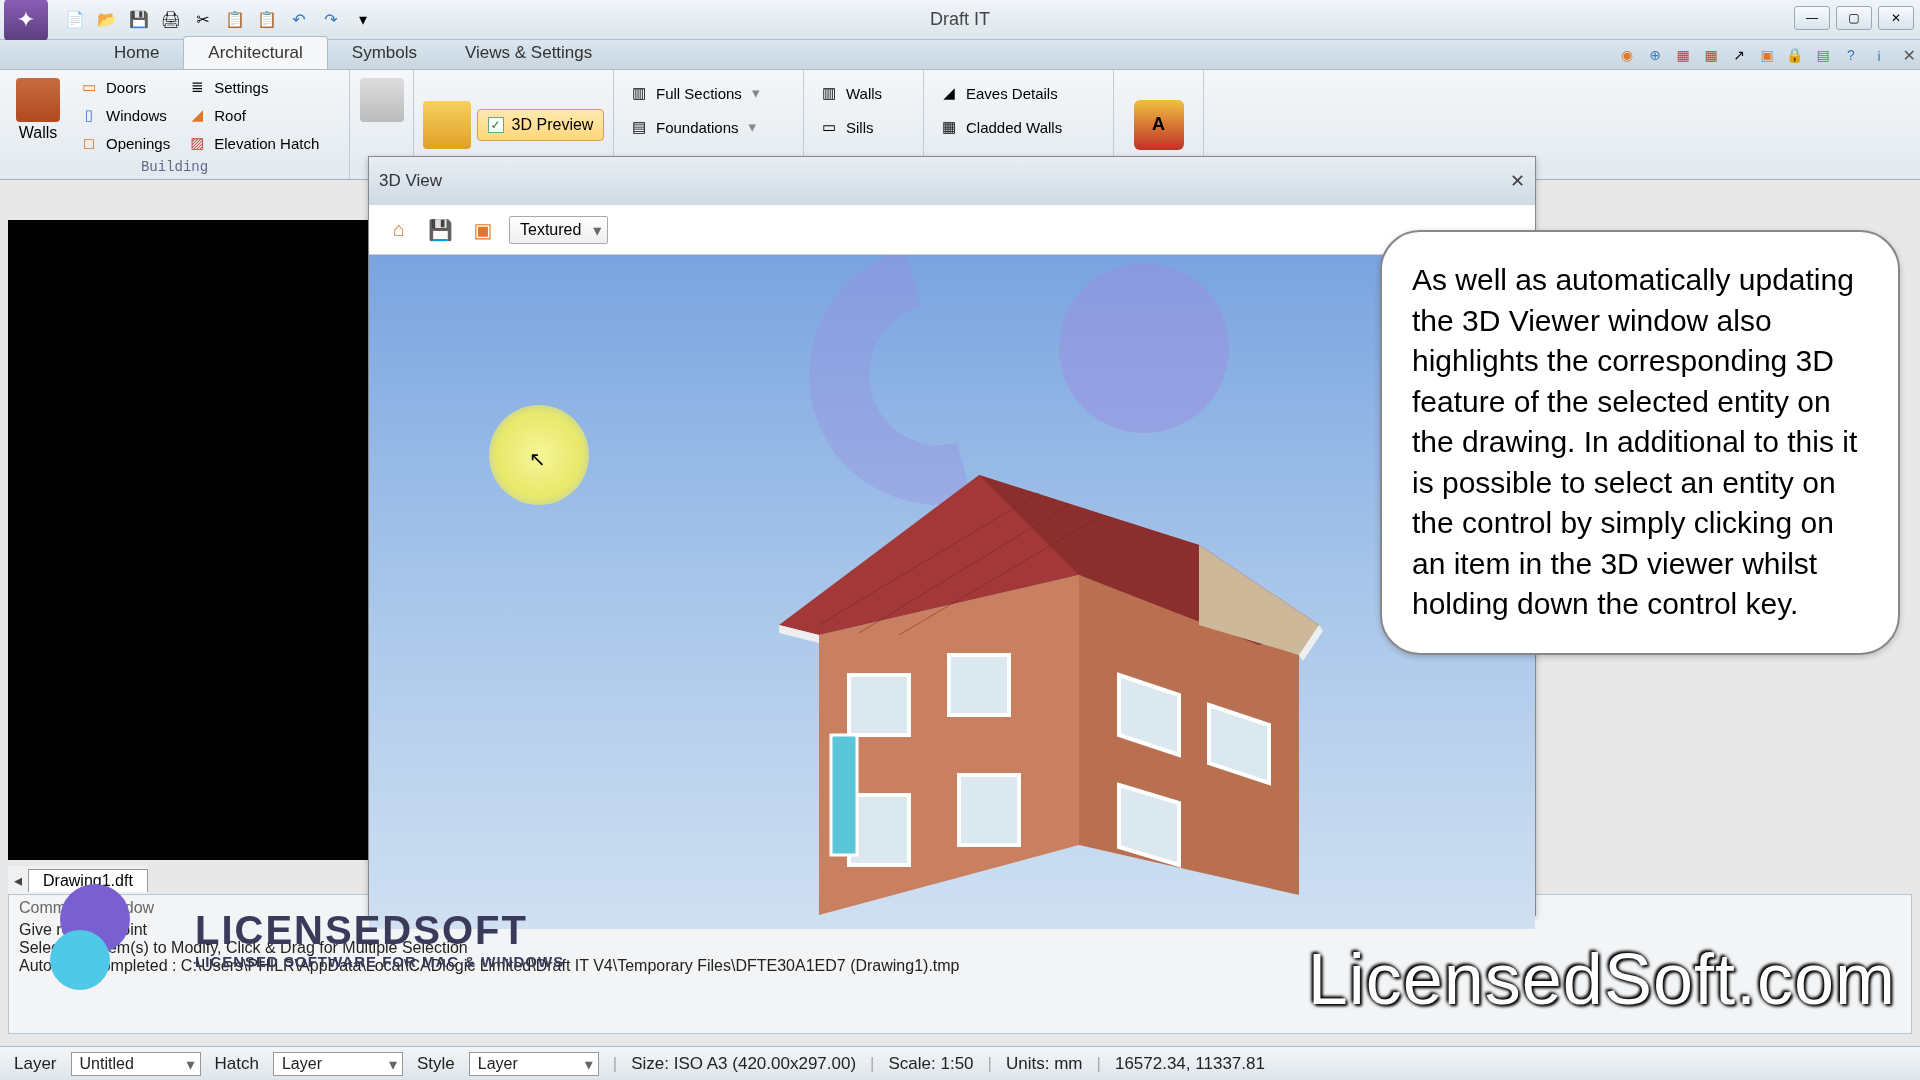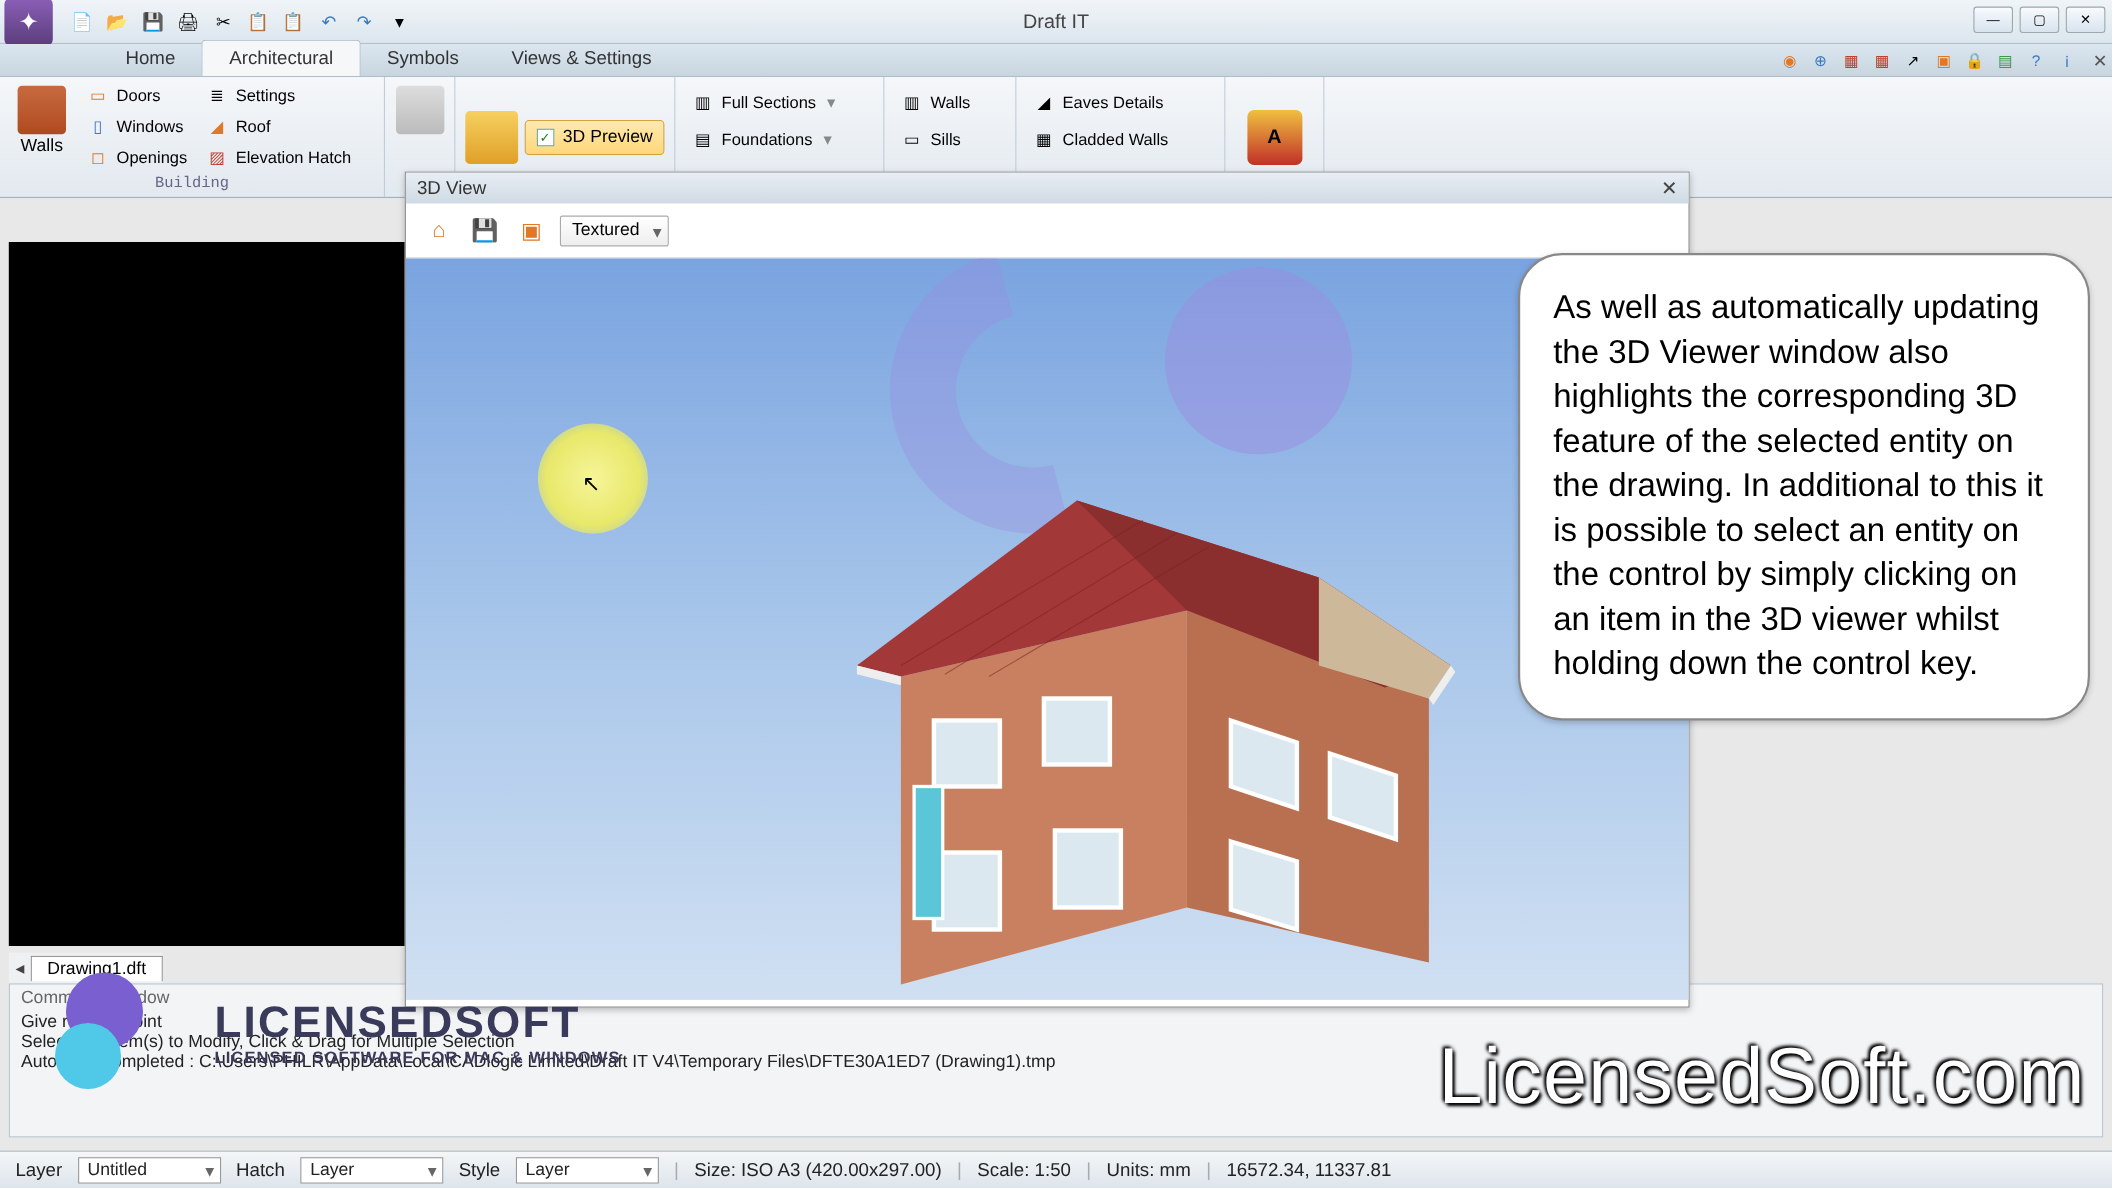--- a/index.html
+++ b/index.html
@@ -29,21 +29,21 @@
 .big-btn { display:flex; flex-direction:column; align-items:center; padding:4px 8px; gap:2px; }
 .big-btn .ico { width:44px; height:44px; border-radius:4px; display:flex; align-items:center; justify-content:center; font-size:28px; }
 .row-items { display:flex; flex-direction:column; gap:2px; }
 .small-item { display:flex; align-items:center; gap:6px; padding:2px 6px; font-size:15px; }
 .small-item .si { width:22px; height:22px; display:flex; align-items:center; justify-content:center; }
 .preview-btn { display:flex; align-items:center; gap:8px; padding:6px 10px; border:1px solid #d4a040; background:linear-gradient(#ffe9b0,#ffd77a); border-radius:4px; font-size:16px; }
 .preview-btn .chk { width:16px; height:16px; border:1px solid #6a8; background:#fff; display:flex; align-items:center; justify-content:center; color:#2a7a2a; font-size:12px; }
 
 
 .threeD-panel { position:absolute; left:368px; top:156px; width:1168px; height:760px; background:#fff; border:1px solid #888; box-shadow:0 2px 6px rgba(0,0,0,0.25); z-index:5; }
-.threeD-title { height:28px; background:linear-gradient(#e8eef4,#cfdae4); display:flex; align-items:center; padding:0 10px; font-size:17px; color:#333; }
+.threeD-title { height:48px; background:linear-gradient(#e8eef4,#cfdae4); display:flex; align-items:center; padding:0 10px; font-size:17px; color:#333; }
 .threeD-title .close { margin-left:auto; font-size:18px; color:#444; cursor:pointer; }
 .threeD-toolbar { height:50px; display:flex; align-items:center; gap:10px; padding:0 14px; border-bottom:1px solid #d0d0d0; }
 .tb-btn { width:32px; height:32px; display:flex; align-items:center; justify-content:center; font-size:20px; }
 .tex-select { border:1px solid #aaa; background:linear-gradient(#fff,#eee); padding:4px 26px 4px 10px; font-size:16px; position:relative; border-radius:2px; }
 .tex-select:after { content:"▾"; position:absolute; right:6px; color:#666; }
 .threeD-canvas { position:relative; width:100%; height:calc(100% - 84px); background:linear-gradient(180deg,#7aa4e0 0%, #a8c6ea 50%, #d0e0f2 100%); overflow:hidden; }
 
 
 .house-wrap { position:absolute; left:270px; top:120px; width:700px; height:560px; }
 .house-wrap svg { width:100%; height:100%; }

